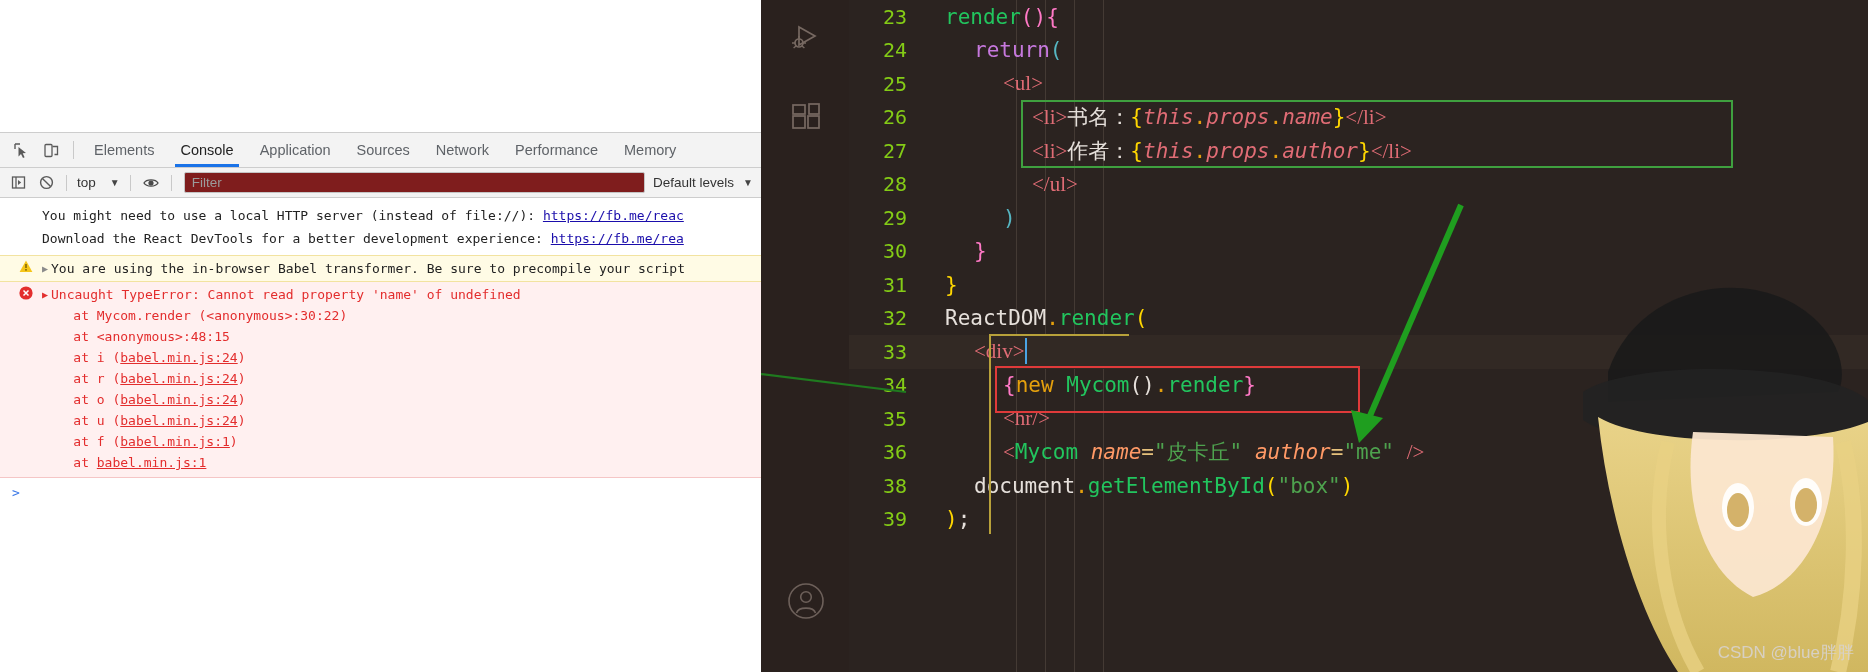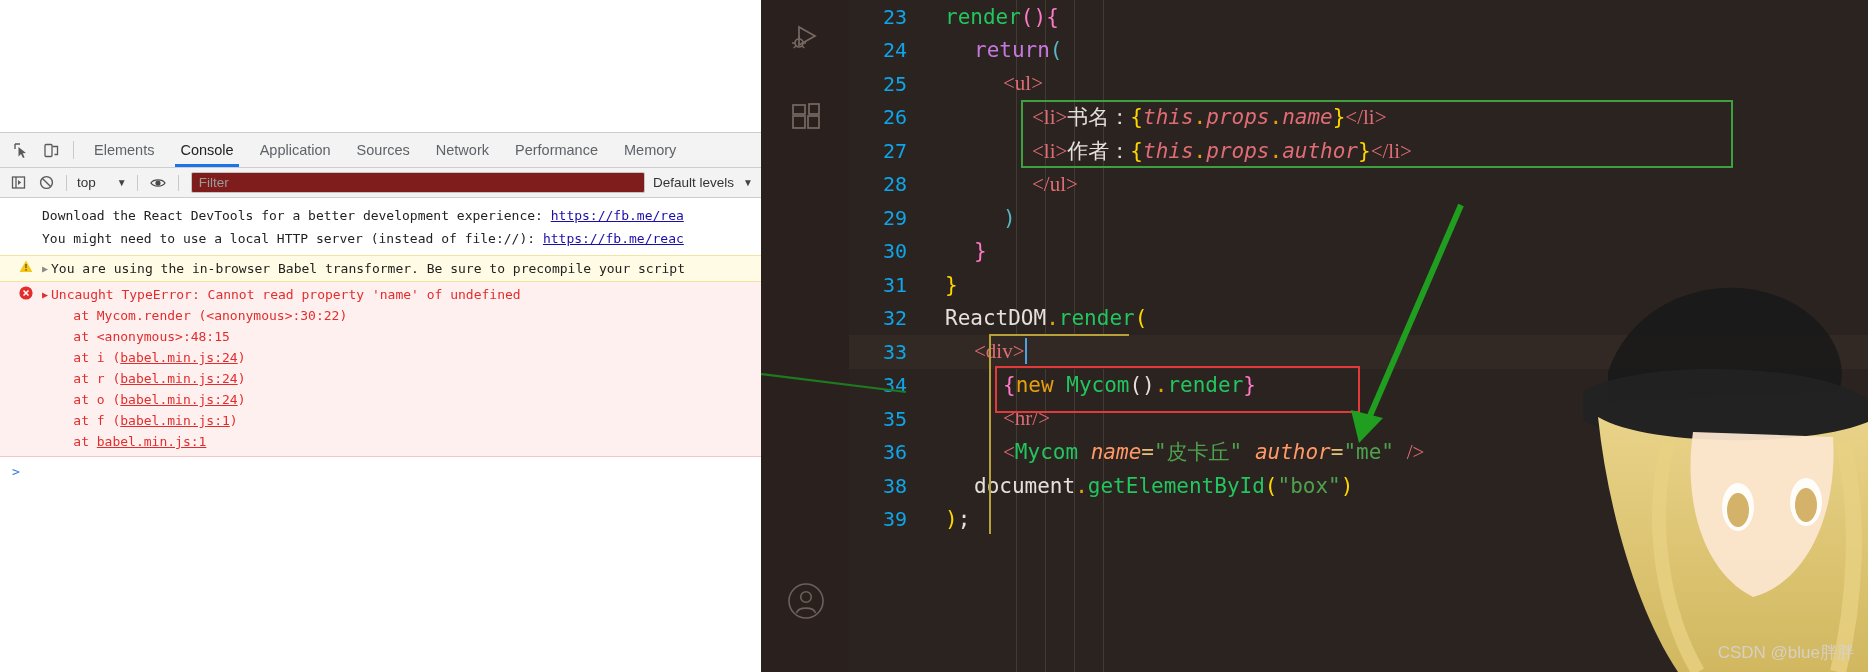--- a/index.html
+++ b/index.html
@@ -64,21 +64,21 @@
     border-bottom: 1px solid #cdcdcd;
     padding-left: 4px;
   }
   .fb-icon {
     width: 28px; height: 26px;
     display: flex; align-items: center; justify-content: center;
     color: #5a5a5a;
   }
   .fb-sep { width:1px; height:16px; background:#c9c9c9; margin:0 6px; }
   .fb-ctx {
-    display: flex; align-items: center; gap: 21px;
+    display: flex; align-items: center; gap: 14px;
     font-size: 13.5px; color: #333; padding: 0 4px;
   }
   .fb-filter {
     flex: 1 1 auto;
     height: 21px; margin: 0 6px;
     background: #7f1d1d;
     border: 1px solid #c4c4c4;
     border-radius: 2px;
     display: flex; align-items: center;
     padding: 0 7px;
@@ -160,21 +160,21 @@
     height: 33.5px;
     display: flex; align-items: center;
     white-space: pre;
     font-family: "DejaVu Sans Mono", "Liberation Mono", monospace;
     font-size: 21px;
   }
   .code-line.highlight { background: #322924; }
   .ln {
     width: 86px; flex: 0 0 86px;
     text-align: right; padding-right: 28px;
-    color: #0ea5e9; font-size: 20px;
+    color: #84cc16; font-size: 20px;
   }
   .code-txt { padding-left: 10px; }
 
   
   .t-tag      { color: #e06c75; font-family: Liberation Serif, serif; }
   .t-fn       { color: #22c55e; }
   .t-kw       { color: #c678dd; }
   .t-brace-y  { color: #ffd700; }
   .t-brace-p  { color: #ff79c6; }
   .t-brace-b  { color: #56b6c2; }
@@ -301,23 +301,23 @@
         <div class="fb-levels">
           <span>Default levels</span>
           <span class="caret">▼</span>
         </div>
       </div>
 
       <div class="console-body">
 
         <div style="height:6px"></div>
 
+        <div class="c-plain"><span>You might need to use a local HTTP server (instead of file://): </span><span class="c-link">https://fb.me/reac</span></div>
+
         <div class="c-plain"><span>Download the React DevTools for a better development experience: </span><span class="c-link">https://fb.me/rea</span></div>
-
-        <div class="c-plain"><span>You might need to use a local HTTP server (instead of file://): </span><span class="c-link">https://fb.me/reac</span></div>
 
         <div style="height:5px"></div>
 
         <div class="c-warn">
           <div class="c-row">
             <div class="c-gutter">
               <svg width="14" height="13" viewBox="0 0 14 13">
                 <path d="M7 0.6 L13.4 12 H0.6 Z" fill="#f5c518"></path>
                 <path d="M7 4 v4" stroke="#6b5200" stroke-width="1.3"></path>
                 <circle cx="7" cy="9.8" r="0.85" fill="#6b5200"></circle>
@@ -337,20 +337,21 @@
               </svg>
             </div>
             <span class="tri">▶</span>
             <span class="c-text">Uncaught TypeError: Cannot read property 'name' of undefined</span>
           </div>
           <div class="err-stack"><span>    at Mycom.render (&lt;anonymous&gt;:30:22)</span></div>
           <div class="err-stack"><span>    at &lt;anonymous&gt;:48:15</span></div>
           <div class="err-stack"><span>    at i (</span><span class="c-link">babel.min.js:24</span><span>)</span></div>
           <div class="err-stack"><span>    at r (</span><span class="c-link">babel.min.js:24</span><span>)</span></div>
           <div class="err-stack"><span>    at o (</span><span class="c-link">babel.min.js:24</span><span>)</span></div>
+          <div class="err-stack"><span>    at u (</span><span class="c-link">babel.min.js:24</span><span>)</span></div>
           <div class="err-stack"><span>    at f (</span><span class="c-link">babel.min.js:1</span><span>)</span></div>
           <div class="err-stack"><span>    at </span><span class="c-link">babel.min.js:1</span></div>
         </div>
 
         <div class="prompt-row">
           <span class="prompt-caret">&gt;</span>
         </div>
       </div>
     </div>
   </div>

